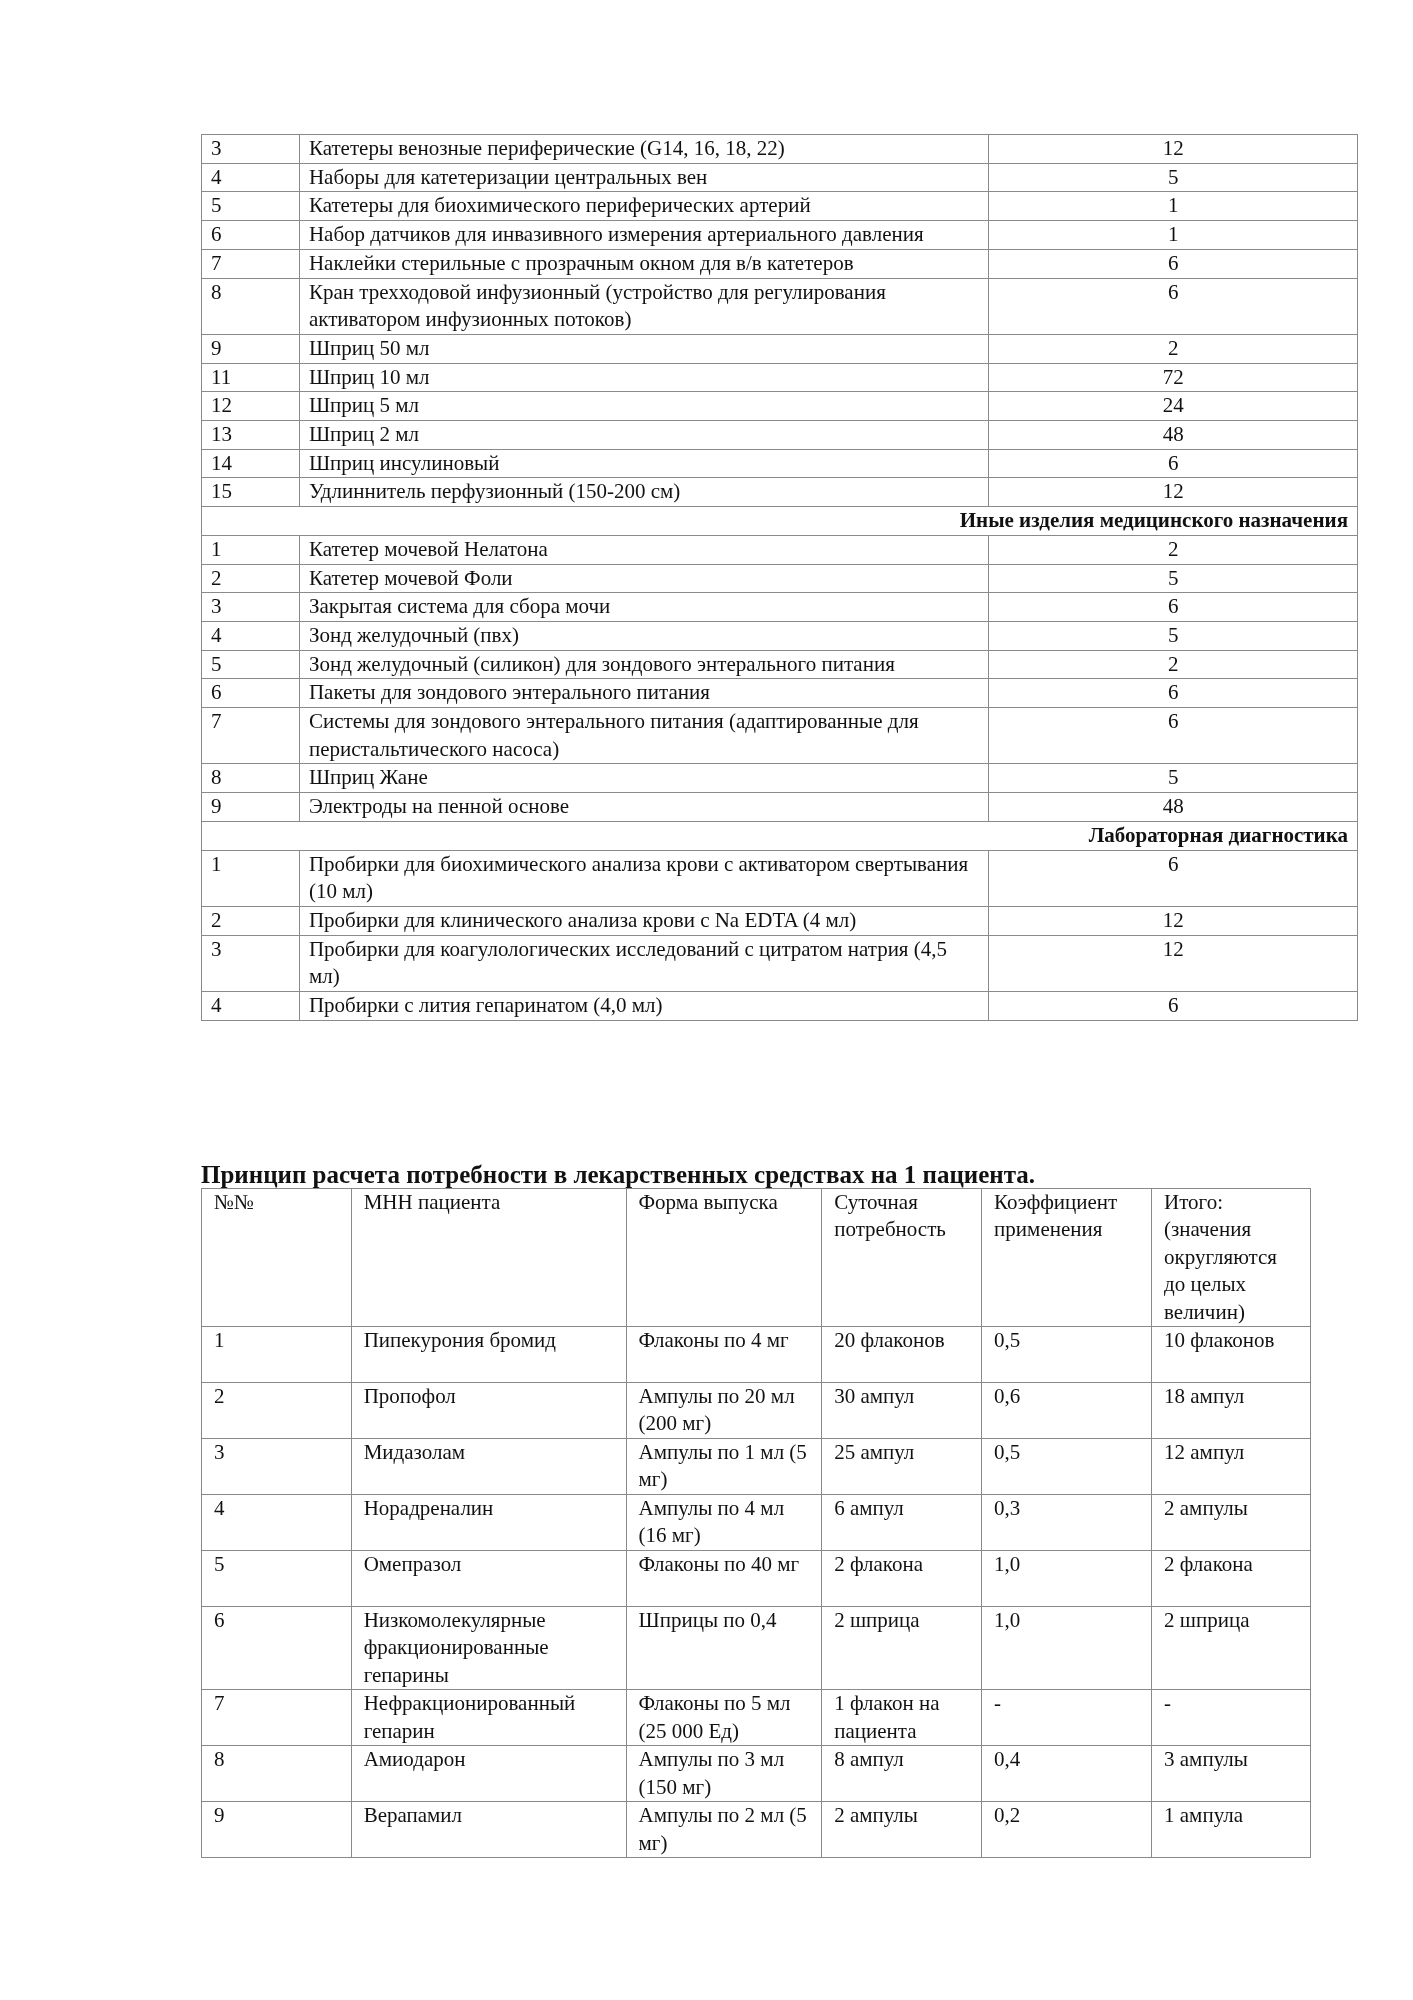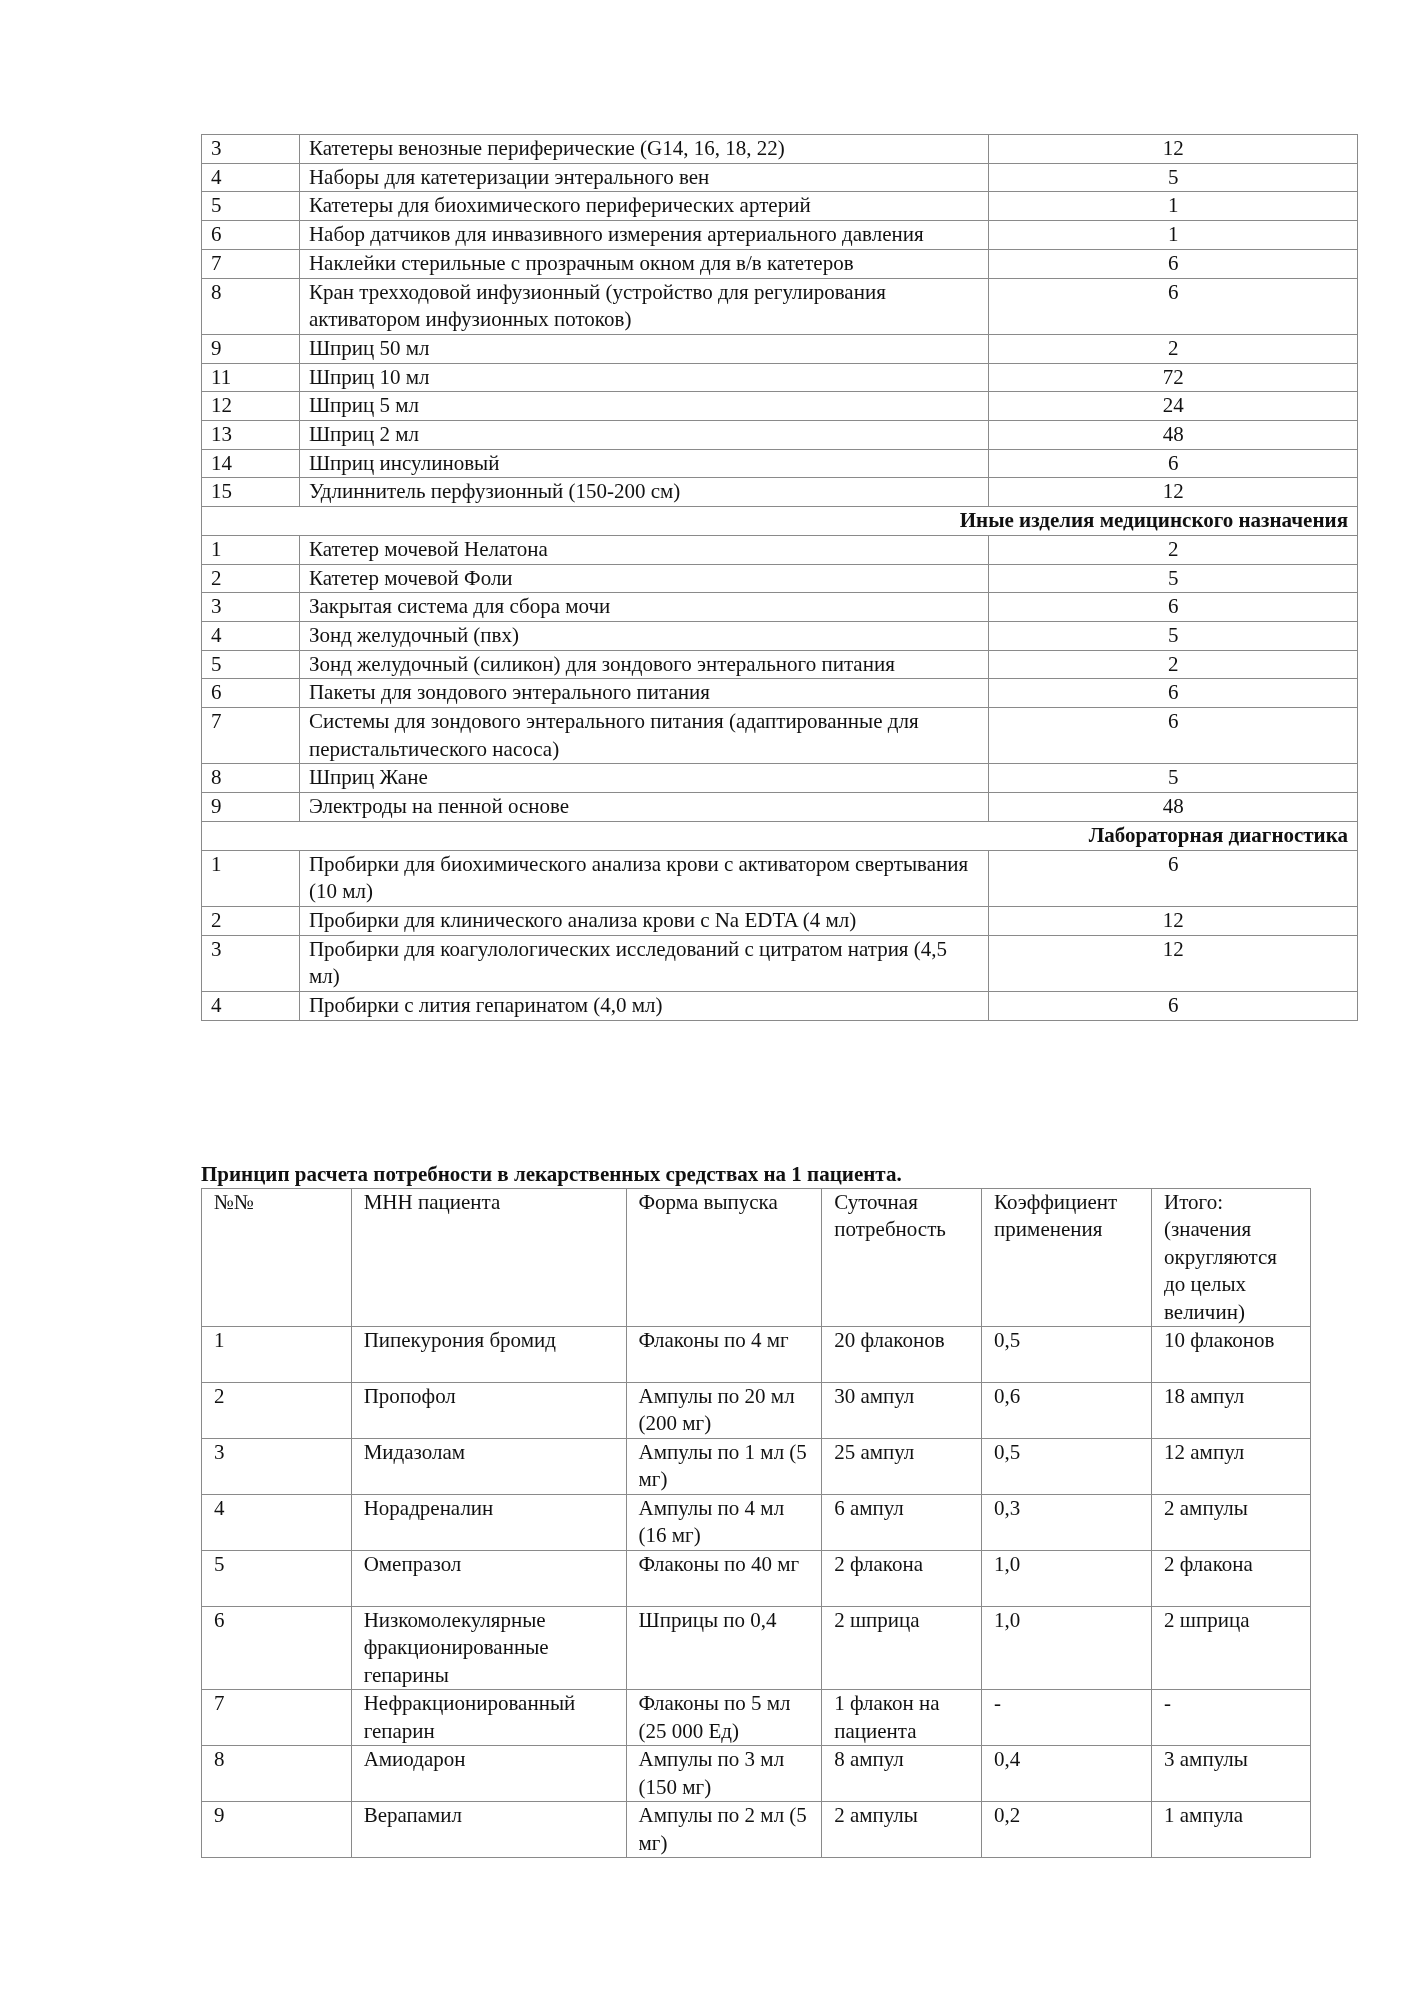--- a/index.html
+++ b/index.html
@@ -13,21 +13,21 @@
   
   #t1 { position: absolute; left: 201px; top: 134px; width: 1157px; }
   #t1 td { padding: 0 9px; }
   #t1 col.c1 { width: 98px; }
   #t1 col.c2 { width: 690px; }
   #t1 col.c3 { width: 369px; }
   #t1 td.qty { text-align: center; }
   #t1 td.section { text-align: right; font-weight: bold; }
 
   
-  #t2-title { position: absolute; left: 201px; top: 1161px; font-size: 21px; font-weight: bold; line-height: 27px; }
+  #t2-title { position: absolute; left: 201px; top: 1161px; font-size: 25px; font-weight: bold; line-height: 27px; }
 
   
   #t2 { position: absolute; left: 201px; top: 1188px; width: 1110px; }
   #t2 td, #t2 th { padding: 0 12px; line-height: 27.4px; }
   #t2 col.k1 { width: 150px; }
   #t2 col.k2 { width: 275px; }
   #t2 col.k3 { width: 196px; }
   #t2 col.k4 { width: 160px; }
   #t2 col.k5 { width: 170px; }
   #t2 col.k6 { width: 159px; }
@@ -47,21 +47,21 @@
         <col class="c3">
       </colgroup>
     <tbody id="t1-body">
         <tr>
           <td>3</td>
           <td>Катетеры венозные периферические (G14, 16, 18, 22)</td>
           <td class="qty">12</td>
         </tr>
         <tr>
           <td>4</td>
-          <td>Наборы для катетеризации энтерального вен</td>
+          <td>Наборы для катетеризации центральных вен</td>
           <td class="qty">5</td>
         </tr>
         <tr>
           <td>5</td>
           <td>Катетеры для биохимического периферических артерий</td>
           <td class="qty">1</td>
         </tr>
         <tr>
           <td>6</td>
           <td>Набор датчиков для инвазивного измерения артериального давления</td>

